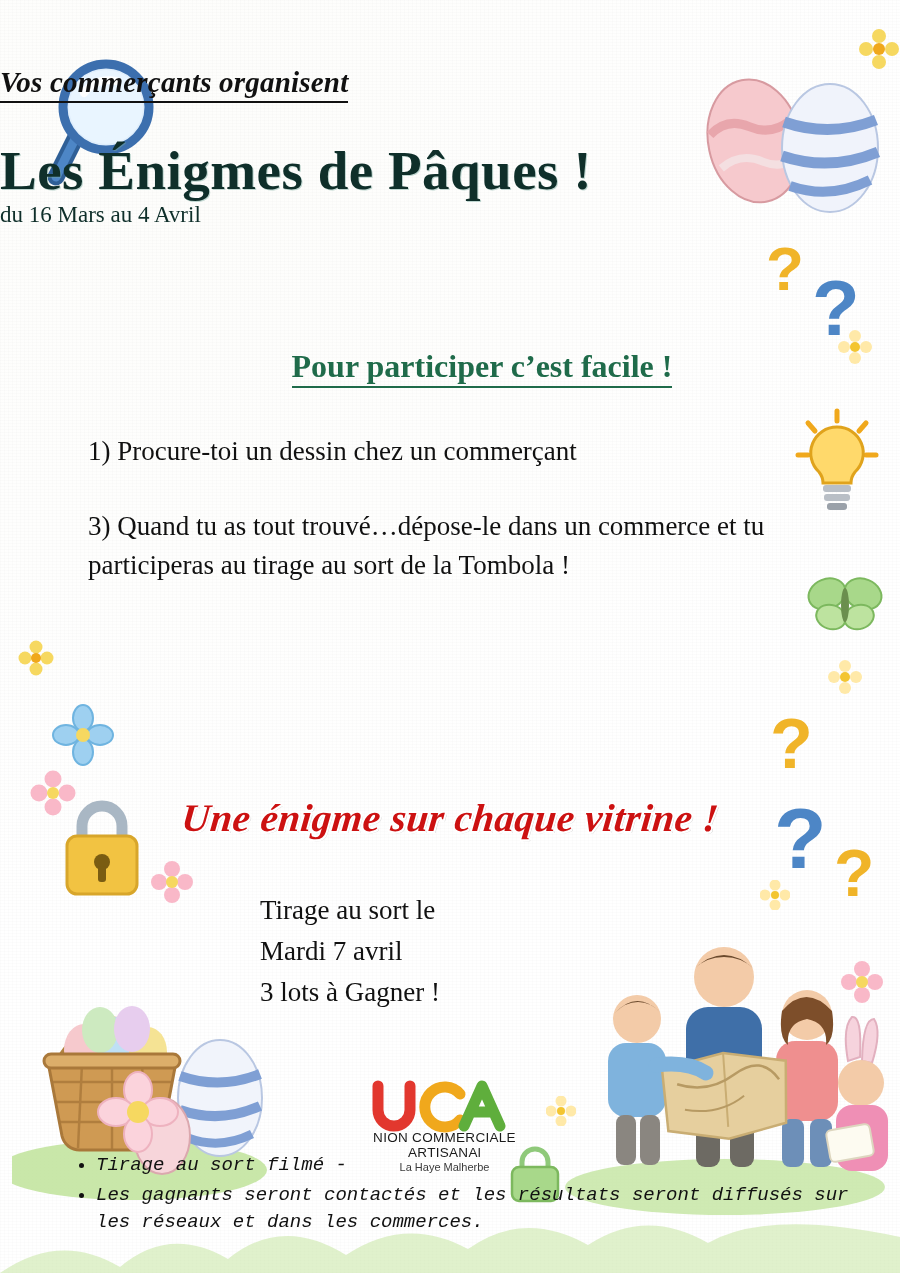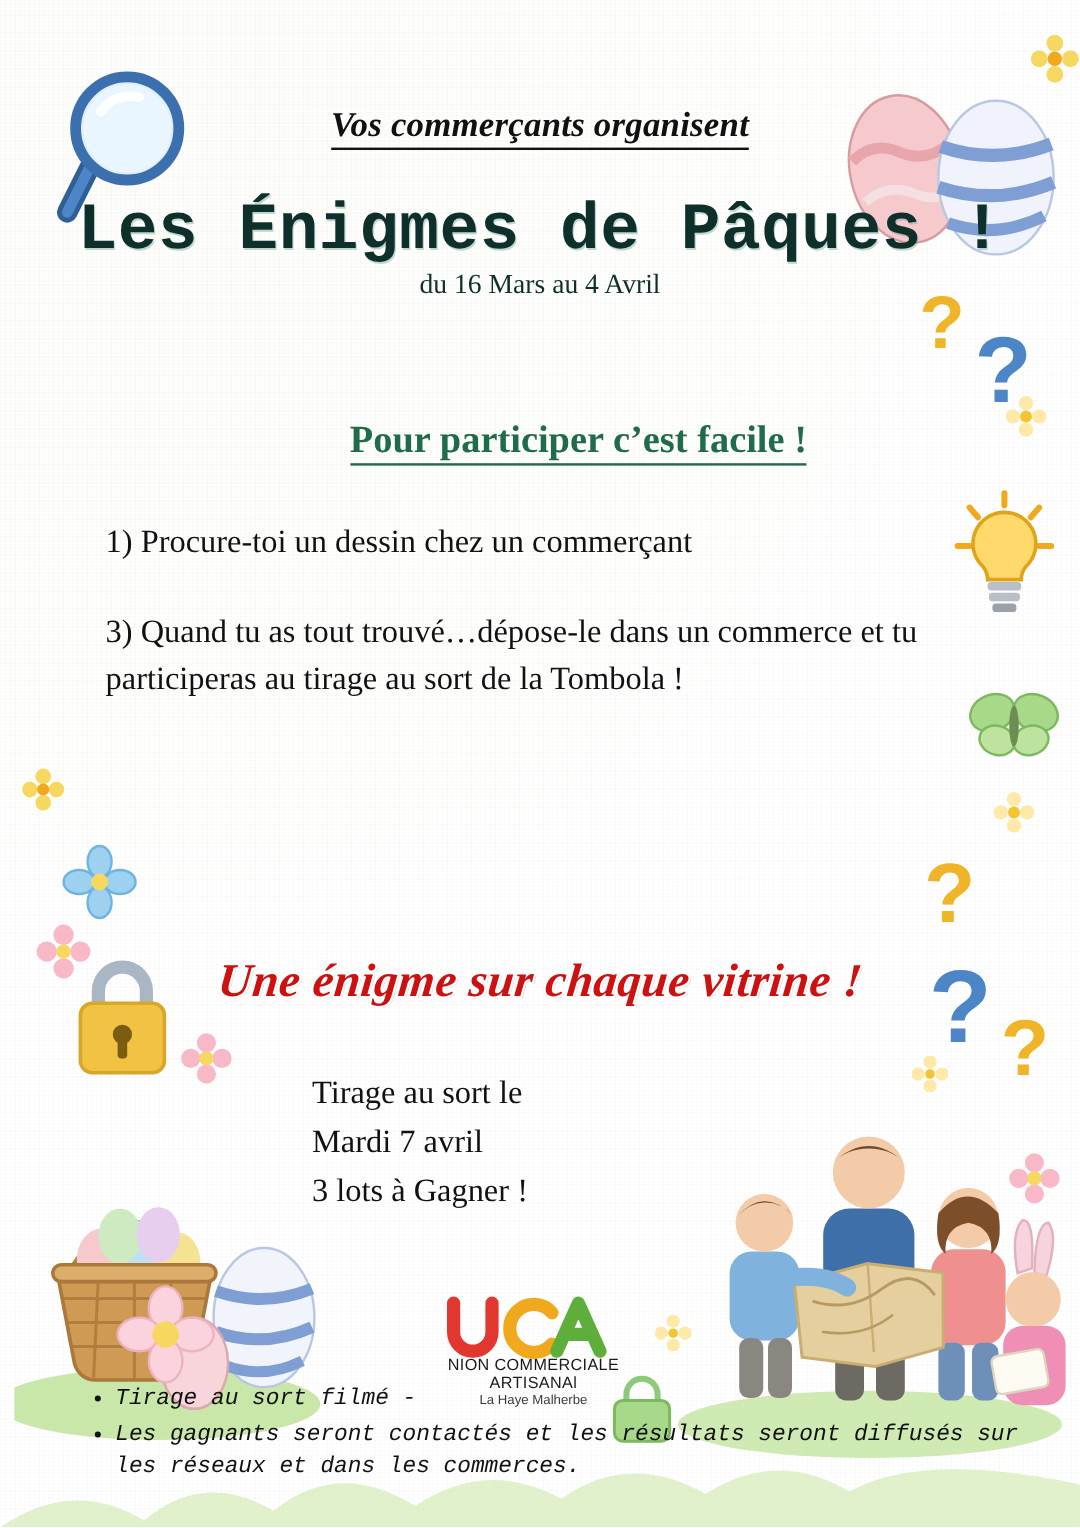--- a/index.html
+++ b/index.html
@@ -29,39 +29,38 @@
     inset: 0;
     background-image:
       repeating-linear-gradient(0deg, rgba(0,0,0,0.012) 0px, rgba(0,0,0,0.012) 1px, transparent 1px, transparent 3px),
       repeating-linear-gradient(90deg, rgba(0,0,0,0.010) 0px, rgba(0,0,0,0.010) 1px, transparent 1px, transparent 4px);
     pointer-events: none;
   }
 
   
   .headline-wrap {
     position: absolute;
-    top: 88px;
+    top: 66px;
     left: 0;
     width: 900px;
-    text-align: center;
   }
   .kicker {
     font-family: "Liberation Serif", serif;
     font-size: 29px;
     font-style: italic;
     font-weight: 700;
     color: #111111;
     letter-spacing: 0.2px;
     display: inline-block;
     border-bottom: 2px solid #111;
     padding-bottom: 2px;
   }
   .title {
     margin-top: 36px;
-    font-family: Liberation Mono, monospace;
+    font-family: Liberation Serif, serif;
     font-size: 55px;
     font-weight: 700;
     color: #0f2f2a;
     letter-spacing: 0.5px;
     text-shadow: 1px 1px 0 rgba(120,170,160,0.45);
   }
   .subtitle {
     font-family: "Liberation Serif", serif;
     font-size: 23px;
     font-weight: 400;

